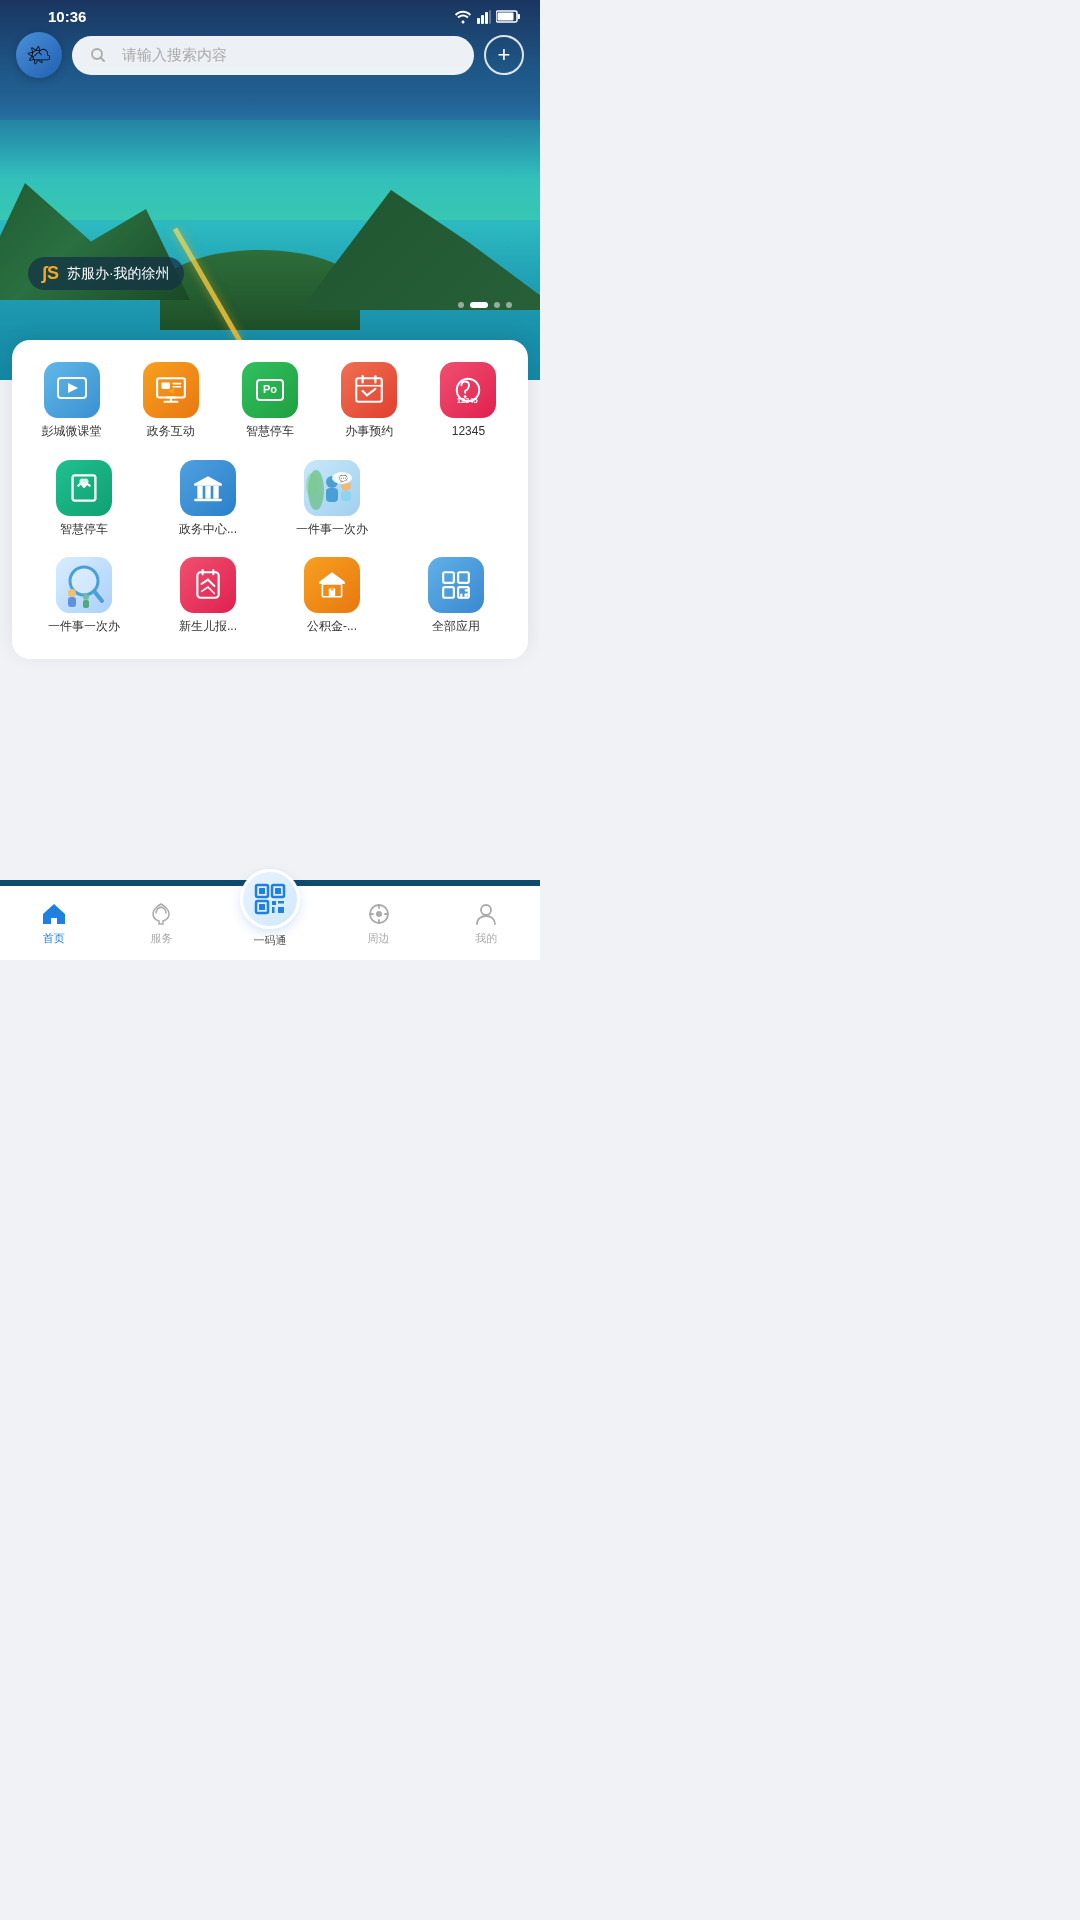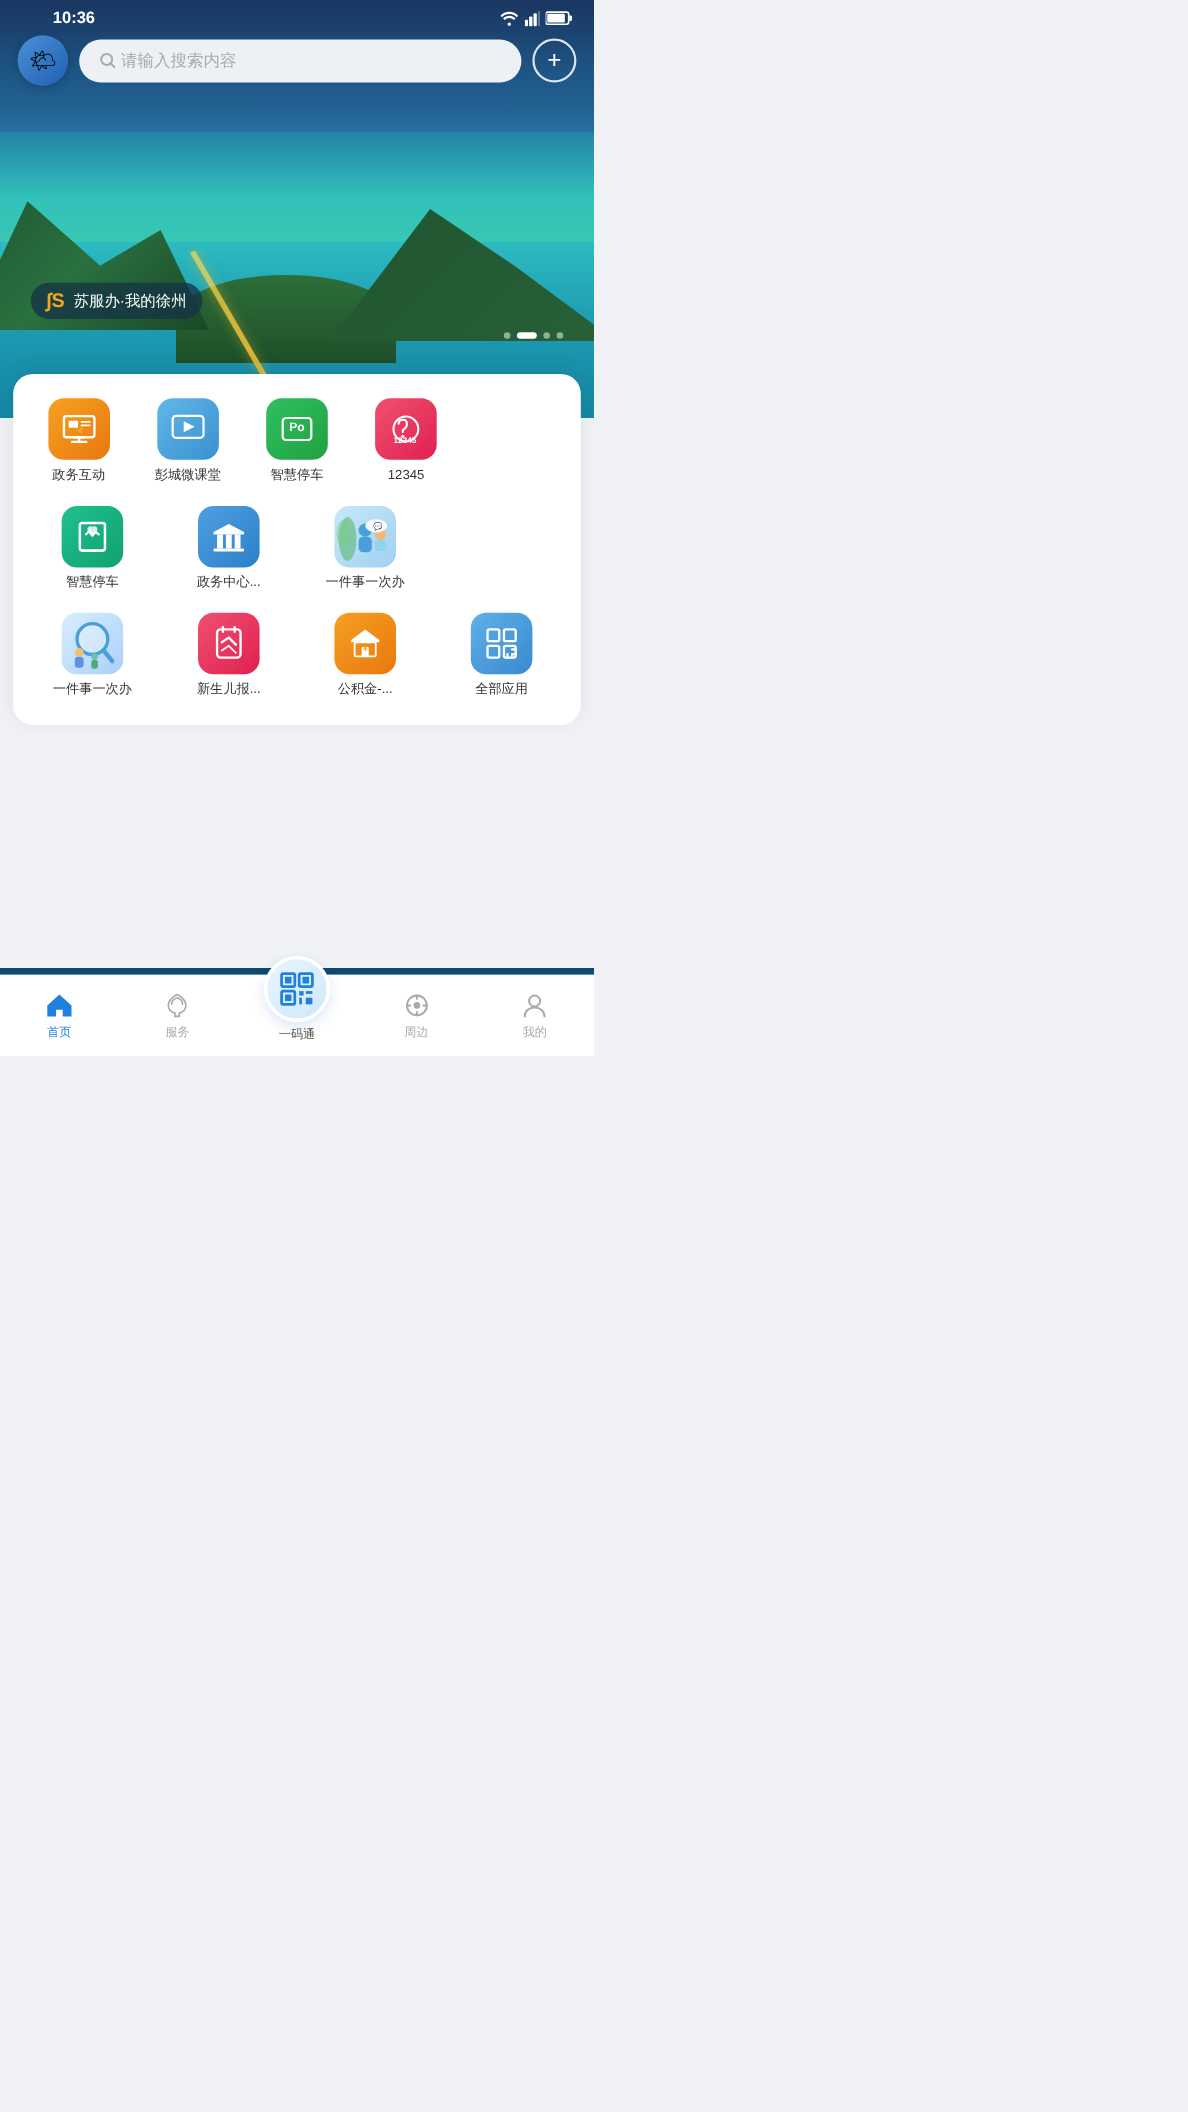--- a/index.html
+++ b/index.html
@@ -93,21 +93,21 @@
     .weather-icon-inner {
       font-size: 20px;
     }
     .search-input-wrapper {
       flex: 1;
       background: rgba(255,255,255,0.92);
       border-radius: 25px;
       padding: 10px 18px;
       display: flex;
       align-items: center;
-      gap: 4px;
+      gap: 16px;
     }
     .search-placeholder {
       font-size: 15px;
       color: #aaa;
     }
     .add-btn {
       width: 40px;
       height: 40px;
       border: 2px solid rgba(255,255,255,0.85);
       border-radius: 50%;
@@ -374,52 +374,65 @@
     <div class="dot"></div>
     <div class="dot"></div>
   </div>
 </div>
 
 <div class="apps-card">
 
   <div class="apps-grid">
 
     <div class="app-item">
+      <div class="app-icon bg-blue">
+        <svg width="32" height="28" viewBox="0 0 32 28" fill="white">
+          <rect x="2" y="2" width="28" height="20" rx="3" stroke="white" stroke-width="2" fill="none"></rect>
+          <polygon points="12,7 12,17 22,12" fill="white"></polygon>
+        </svg>
+      </div>
+      <span class="app-label">彭城微课堂</span>
+    </div>
+
+    <div class="app-item">
       <div class="app-icon bg-orange">
         <svg width="30" height="28" viewBox="0 0 30 28" fill="white">
           <rect x="2" y="3" width="26" height="18" rx="2" stroke="white" stroke-width="2" fill="none"></rect>
           <rect x="6" y="7" width="8" height="6" rx="1" fill="white"></rect>
           <line x1="17" y1="8" x2="24" y2="8" stroke="white" stroke-width="1.5" stroke-linecap="round"></line>
           <line x1="17" y1="11" x2="24" y2="11" stroke="white" stroke-width="1.5" stroke-linecap="round"></line>
           <line x1="11" y1="21" x2="19" y2="21" stroke="white" stroke-width="2" stroke-linecap="round"></line>
           <line x1="15" y1="21" x2="15" y2="25" stroke="white" stroke-width="2"></line>
           <line x1="9" y1="25" x2="21" y2="25" stroke="white" stroke-width="2" stroke-linecap="round"></line>
           <polygon points="12,15 18,12 18,18" fill="#f7a020"></polygon>
         </svg>
       </div>
       <span class="app-label">政务互动</span>
     </div>
 
     <div class="app-item">
-      <div class="app-icon bg-blue">
-        <svg width="32" height="28" viewBox="0 0 32 28" fill="white">
-          <rect x="2" y="2" width="28" height="20" rx="3" stroke="white" stroke-width="2" fill="none"></rect>
-          <polygon points="12,7 12,17 22,12" fill="white"></polygon>
-        </svg>
-      </div>
-      <span class="app-label">彭城微课堂</span>
-    </div>
-
-    <div class="app-item">
       <div class="app-icon bg-green" style="flex-direction:column;gap:0;">
         <span style="font-size:11px;color:#fff;border:2px solid #fff;border-radius:4px;padding:1px 5px;font-weight:900;line-height:1.4;">Po</span>
       </div>
       <span class="app-label">智慧停车</span>
     </div>
 
+    <div class="app-item">
+      <div class="app-icon bg-coral">
+        <svg width="28" height="30" viewBox="0 0 28 30" fill="white">
+          <rect x="2" y="4" width="24" height="22" rx="2" stroke="white" stroke-width="2" fill="none"></rect>
+          <line x1="8" y1="2" x2="8" y2="8" stroke="white" stroke-width="2" stroke-linecap="round"></line>
+          <line x1="20" y1="2" x2="20" y2="8" stroke="white" stroke-width="2" stroke-linecap="round"></line>
+          <line x1="2" y1="11" x2="26" y2="11" stroke="white" stroke-width="1.5"></line>
+          <line x1="8" y1="16" x2="12" y2="20" stroke="white" stroke-width="2" stroke-linecap="round"></line>
+          <line x1="12" y1="20" x2="20" y2="14" stroke="white" stroke-width="2" stroke-linecap="round"></line>
+        </svg>
+      </div>
+      <span class="app-label">办事预约</span>
+    </div>
 
     <div class="app-item">
       <div class="app-icon bg-pink-red">
         <svg width="34" height="30" viewBox="0 0 34 30" fill="white">
           <circle cx="17" cy="15" r="12" stroke="white" stroke-width="2" fill="none"></circle>
           <path d="M10 10 Q10 6 14 6 Q18 6 18 10 Q18 14 14 16 L14 18" stroke="white" stroke-width="2" fill="none" stroke-linecap="round"></path>
           <circle cx="14" cy="22" r="1.5" fill="white"></circle>
           <text x="5" y="29" font-size="8" fill="white" font-weight="bold">12345</text>
         </svg>
       </div>

